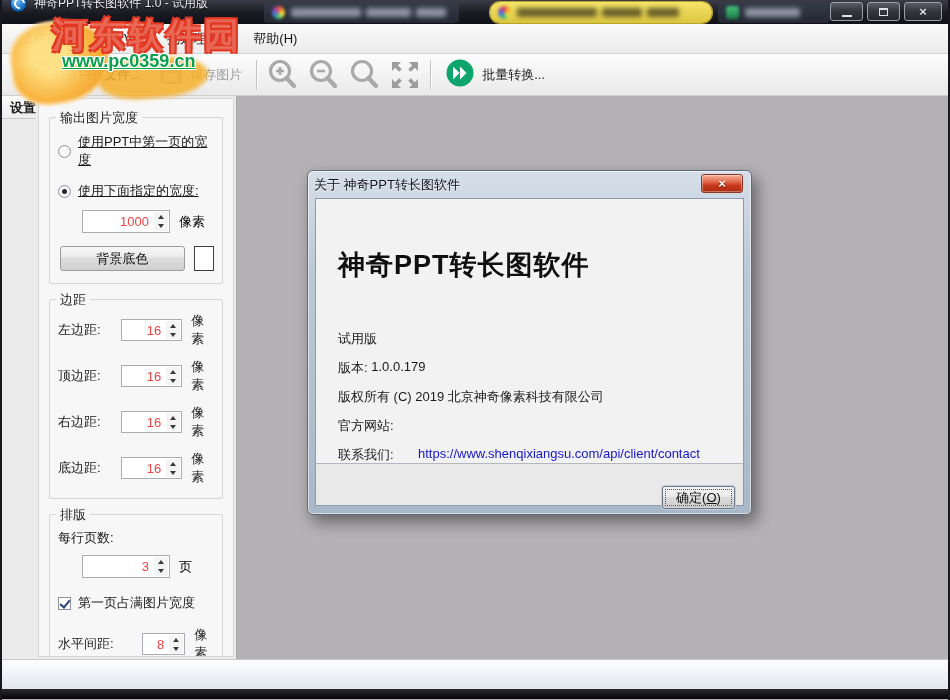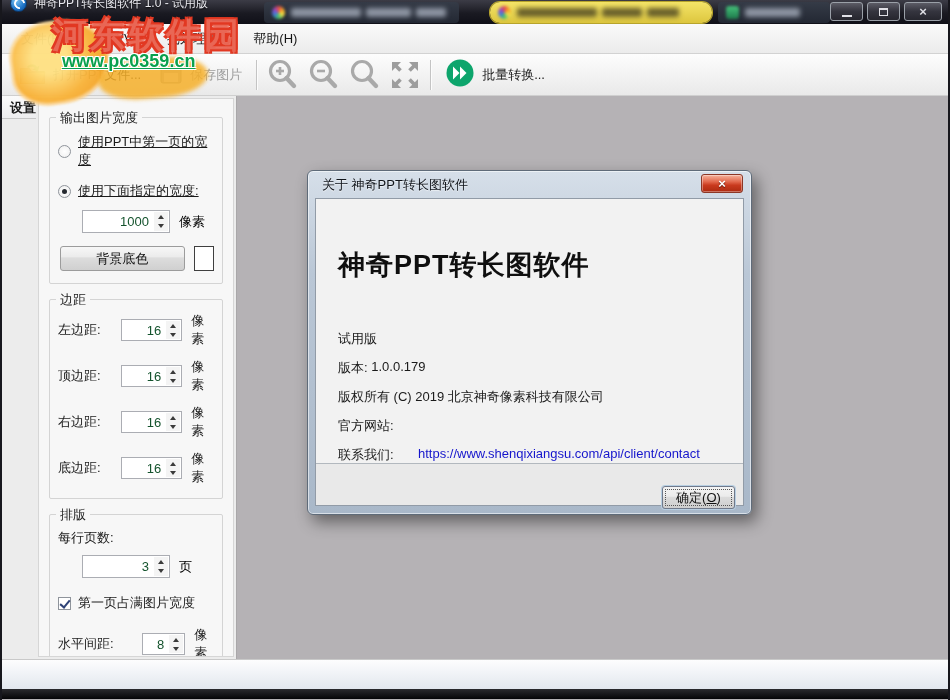--- a/index.html
+++ b/index.html
@@ -46,21 +46,21 @@
   .sb-header { height:23px; line-height:23px; padding-left:8px; font-weight:bold; font-size:13px; color:#1b1b1b;
     background:linear-gradient(#fbfbfb,#ededef); border-bottom:1px solid #c6c6c6; }
   .sb-body { flex:1; margin:2px; background:#f7f7f7; border:1px solid #d6d6d6; padding:8px 10px 10px; overflow:hidden; }
   .group { border:1px solid #d4d4d4; border-radius:2px; margin-top:15px; padding:2px 8px 12px; position:relative; }
   .group-title { position:absolute; top:-9px; left:6px; background:#f7f7f7; padding:0 4px; font-size:13px; color:#222; }
   .radio-row { display:flex; align-items:center; gap:7px; margin-top:13px; font-size:13px; color:#1a1a1a;text-decoration:underline; }
   .radio { width:13px; height:13px; flex:0 0 13px; border:1px solid #8f949b; border-radius:50%; background:radial-gradient(#ffffff,#ededed); position:relative; }
   .radio.checked::after { content:""; position:absolute; left:3px; top:3px; width:5px; height:5px; border-radius:50%; background:#262a30; }
   .spin-row { display:flex; align-items:center; gap:9px; margin:10px 0 0 24px; font-size:13px; }
   .spin { position:relative; width:88px; height:23px; background:#fff; border:1px solid #abadb3; }
-  .spin .val { position:absolute; right:20px; top:0; line-height:21px; text-align:right; font-size:13px; color:#14532d; }
+  .spin .val { position:absolute; right:20px; top:0; line-height:21px; text-align:right; font-size:13px; color:#ef4444; }
   .spin .arrows { position:absolute; right:1px; top:1px; bottom:1px; width:14px; display:flex; flex-direction:column; background:#f4f4f4; }
   .spin .arrows > div { flex:1; display:flex; align-items:center; justify-content:center; }
   .tri-up { width:0; height:0; border-left:3.5px solid transparent; border-right:3.5px solid transparent; border-bottom:4px solid #3a3a3a; }
   .tri-dn { width:0; height:0; border-left:3.5px solid transparent; border-right:3.5px solid transparent; border-top:4px solid #3a3a3a; }
   .bgrow { display:flex; align-items:center; gap:9px; margin:13px 0 0 2px; }
   .btn7 { height:25px; padding:0 10px; font-size:13px; color:#111; border:1px solid #9c9c9c; border-radius:3px;
     background:linear-gradient(#f7f7f7,#ebebeb 45%,#dddddd 46%,#d0d0d0); display:flex; align-items:center; justify-content:center; }
   .bg-btn { width:150px; }
   .swatch { width:25px; height:25px; background:#ffffff; border:1px solid #3f3f3f; }
   .m-row { display:flex; align-items:center; margin-top:10px; font-size:13px; color:#1a1a1a; }
@@ -79,21 +79,21 @@
   .mainarea { flex:1; background:#b5b2b5; }
 
   
   .statusbar { height:30px; background:linear-gradient(#fdfdfe,#e2e7ee); border-top:1px solid #c9c9c9; }
   .bottomstrip { height:10px; background:linear-gradient(#2a2a2e,#050507); }
 
   
   .dialog { position:absolute; left:305px; top:170px; width:445px; height:345px; border-radius:6px;
     background:linear-gradient(#d6dfe9,#bac7d6 30%,#a9b8c9); border:1px solid #5f6b79;
     box-shadow: inset 0 0 0 1px rgba(255,255,255,.55), 5px 7px 16px rgba(0,0,0,.45); z-index:30; }
-  .dlg-title { height:27px; display:flex; align-items:center; padding-left:14px; font-size:13px; color:#10141a; text-shadow:0 1px 1px rgba(255,255,255,.7); }
+  .dlg-title { height:27px; display:flex; align-items:center; padding-left:6px; font-size:13px; color:#10141a; text-shadow:0 1px 1px rgba(255,255,255,.7); }
   .dlg-close { position:absolute; top:3px; right:8px; width:42px; height:19px; border:1px solid #8c3726; border-radius:3px;
     background:linear-gradient(#f6b49e,#e2674b 40%,#c93a1e 60%,#ad2a10);
     box-shadow:inset 0 0 0 1px rgba(255,255,255,.35); color:#fff; font-size:13px; font-weight:bold;
     display:flex; align-items:center; justify-content:center; text-shadow:0 1px 1px #5e1205; }
   .dlg-client { position:absolute; left:7px; right:7px; top:27px; bottom:8px; background:#e9e9e9; border:1px solid #919ba7;padding-left:27px; }
   .dlg-content { position:absolute; left:0; right:0; top:0; bottom:41px; background:#f2f2f2; border-bottom:1px solid #b2b8be; padding:48px 18px 0 22px; }
   .dlg-appname { font-size:27px; font-weight:bold; color:#0f0f0f; letter-spacing:1px; }
   .dlg-edition { margin-top:47px; font-size:13px; color:#1a1a1a; }
   .dlg-line { margin-top:11px; font-size:13px; color:#1a1a1a; display:flex; }
   .dlg-line .flbl { width:80px; flex:0 0 80px; }

